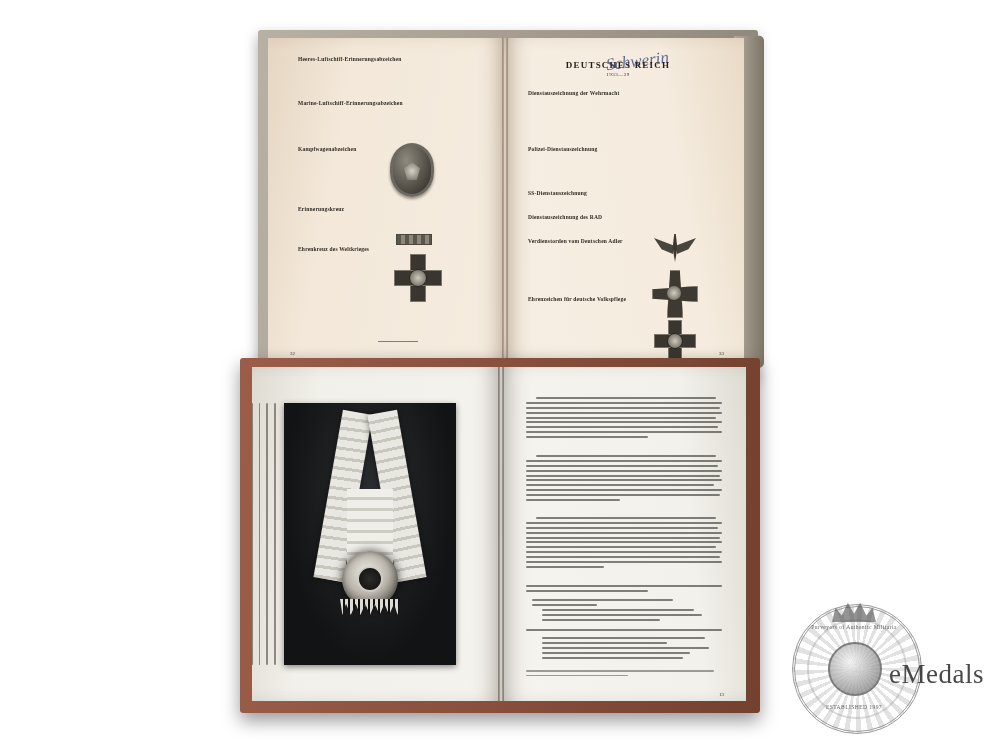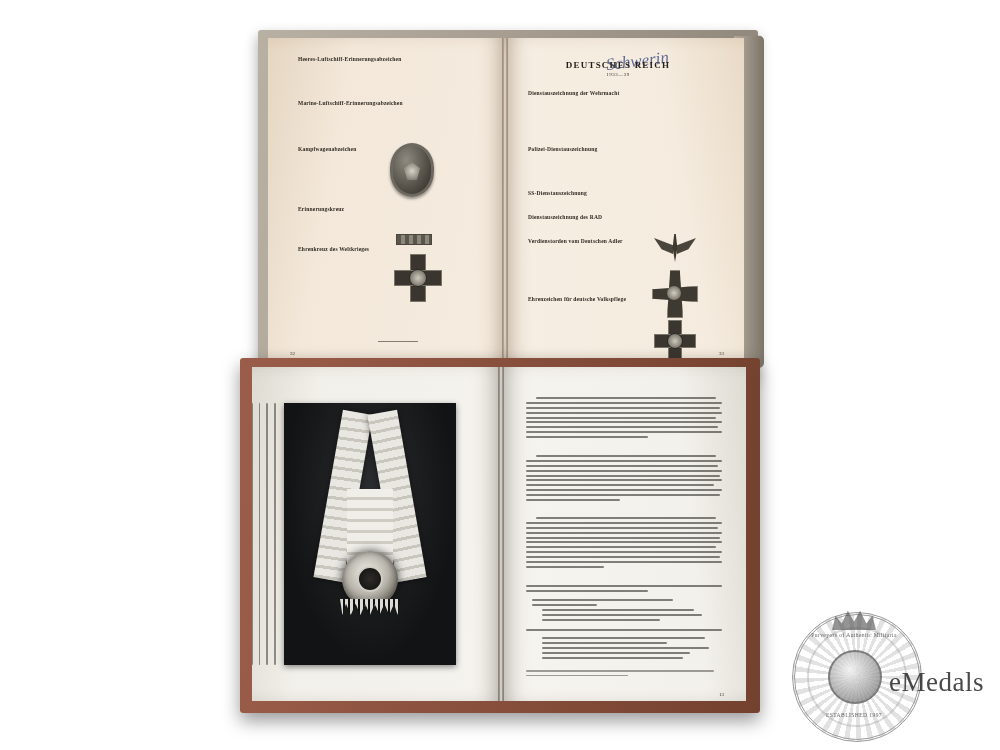--- a/index.html
+++ b/index.html
@@ -207,21 +207,21 @@
   .side-col .ln{width:1.6px;background:#3f3b34;opacity:.55;margin-right:2.4px;border-radius:1px;display:inline-block;height:100%;}
 
   
   .frak{position:absolute;}
   .frak .ln{height:2px;margin-bottom:2.9px;background:#32302b;opacity:.6;border-radius:1px;}
   .frak .ln.short{width:62%;}
   .frak .ln.ind{margin-left:10px;}
 
   
   #watermark{
-    position:absolute;right:16px;bottom:12px;width:196px;height:128px;
+    position:absolute;right:16px;bottom:20px;width:196px;height:128px;
   }
   #watermark .wreath{
     position:absolute;left:4px;top:2px;width:124px;height:124px;border-radius:50%;
     border:3px double #4a4a4a;opacity:.55;
     background:
       repeating-conic-gradient(from 0deg, rgba(80,80,80,.30) 0deg 5deg, rgba(255,255,255,0) 5deg 11deg);
   }
   #watermark .wreath:after{
     content:"";position:absolute;left:12px;top:12px;right:12px;bottom:12px;
     border-radius:50%;border:2px solid rgba(70,70,70,.35);

